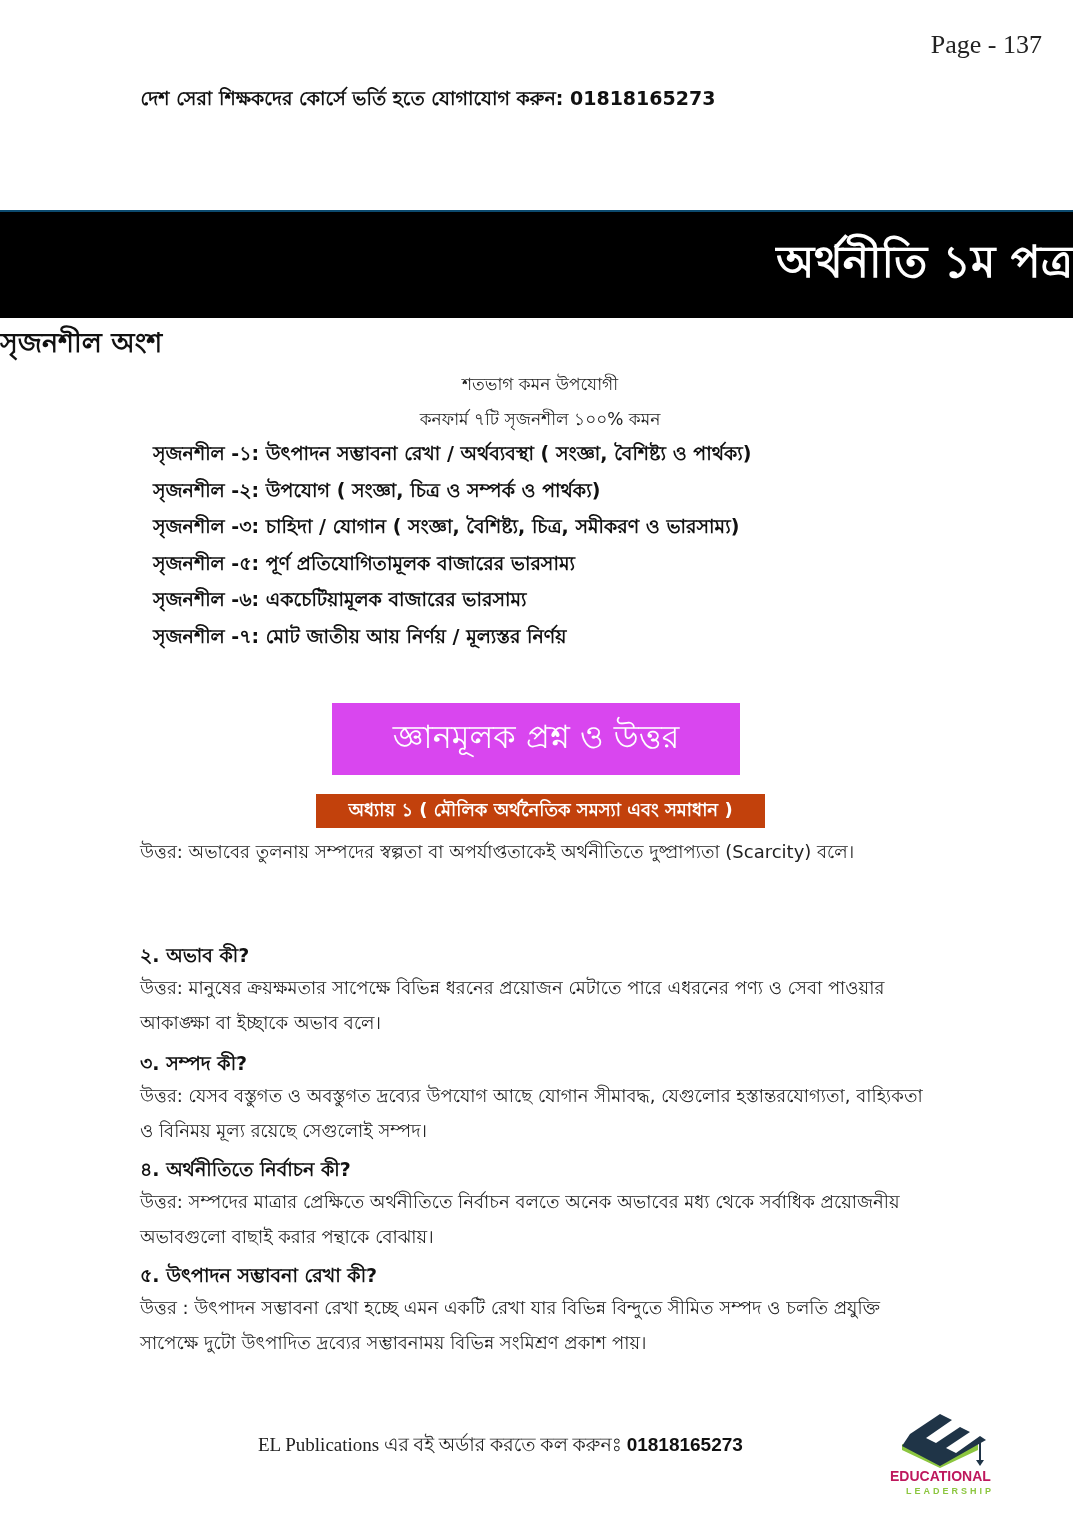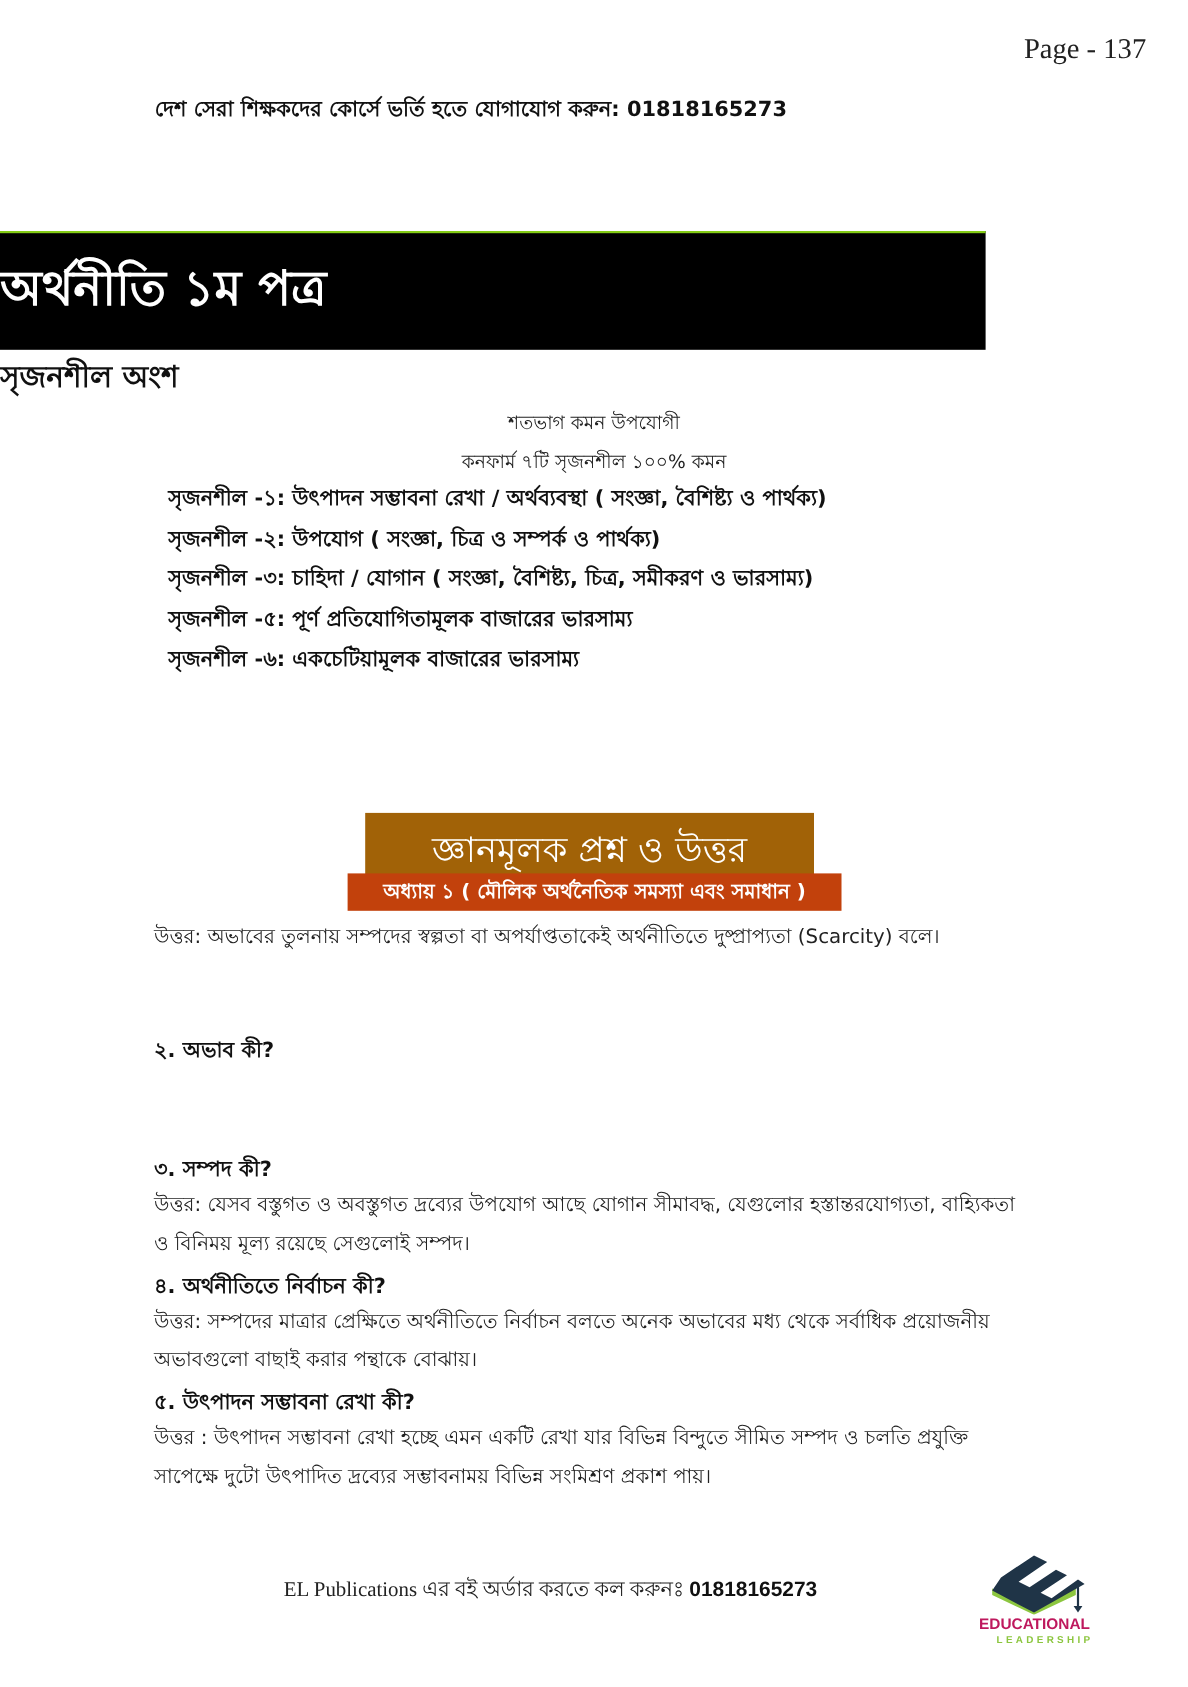--- a/index.html
+++ b/index.html
@@ -8,33 +8,33 @@
     font-family: "DejaVu Sans", sans-serif; color: #111; overflow: hidden;
   }
   .abs { position: absolute; }
   .page-num {
     right: 38px; top: 30px; font-family: "Liberation Serif", serif; font-size: 26px; color: #222;
   }
   .promo {
     left: 0; width: 856px; top: 84px; text-align: center; font-size: 19px; font-weight: bold; color: #111;
   }
   .banner {
-    left: 0; top: 210px; width: 896px; height: 108px; background: #000;
-    border-top: 2px solid #84cc16; box-sizing: border-box;
-    display: flex; align-items: center; justify-content: flex-start;
+    left: 0; top: 210px; width: 1073px; height: 108px; background: #000;
+    border-top: 2px solid #0c4a6e; box-sizing: border-box;
+    display: flex; align-items: center; justify-content: flex-end;
   }
   .banner span { color: #fff; font-size: 44px; font-weight: bold; }
   .section-title { left: 0; width: 1080px; top: 322px; text-align: left; font-size: 27px; font-weight: bold; }
   .sub1 { left: 0; width: 1080px; top: 371px; text-align: center; font-size: 17px; color: #222; }
   .sub2 { left: 0; width: 1080px; top: 406px; text-align: center; font-size: 17px; color: #222; }
   .srj-list { left: 153px; top: 438px; margin: 0; padding: 0; list-style: none; }
   .srj-list li { font-size: 19px; font-weight: bold; height: 36.5px; line-height: 30px; white-space: nowrap; }
   .knowledge-box {
-    left: 332px; top: 703px; width: 408px; height: 72px; background: #a16207;
-    display: flex; align-items: center; justify-content: center; margin-top: 36px;
+    left: 332px; top: 703px; width: 408px; height: 72px; background: #d946ef;
+    display: flex; align-items: center; justify-content: center;
   }
   .knowledge-box span { color: #fff; font-size: 32px; }
   .chapter-bar {
     left: 316px; top: 794px; width: 449px; height: 34px; background: #c2410c;
     display: flex; align-items: center; justify-content: center;
   }
   .chapter-bar span { color: #fff; font-size: 18px; font-weight: bold; white-space: nowrap; }
   .qa { left: 140px; width: 790px; }
   .q { font-size: 19px; font-weight: bold; line-height: 30px; }
   .a { font-size: 18px; line-height: 35px; color: #222; }
@@ -65,35 +65,37 @@
 <div class="abs section-title">সৃজনশীল অংশ</div>
 <div class="abs sub1">শতভাগ কমন উপযোগী</div>
 <div class="abs sub2">কনফার্ম ৭টি সৃজনশীল ১০০% কমন</div>
 
 <ul class="abs srj-list">
   <li>সৃজনশীল -১: উৎপাদন সম্ভাবনা রেখা / অর্থব্যবস্থা ( সংজ্ঞা,  বৈশিষ্ট্য ও পার্থক্য)</li>
   <li>সৃজনশীল -২: উপযোগ ( সংজ্ঞা,  চিত্র ও সম্পর্ক ও পার্থক্য)</li>
   <li>সৃজনশীল -৩: চাহিদা / যোগান ( সংজ্ঞা,  বৈশিষ্ট্য,  চিত্র,  সমীকরণ ও ভারসাম্য)</li>
   <li>সৃজনশীল -৫: পূর্ণ প্রতিযোগিতামূলক বাজারের ভারসাম্য</li>
   <li>সৃজনশীল -৬: একচেটিয়ামূলক বাজারের ভারসাম্য</li>
+  <li>সৃজনশীল -৭: মোট জাতীয় আয় নির্ণয় / মূল্যস্তর নির্ণয়</li>
 </ul>
 
 <div class="abs knowledge-box">
   <span>জ্ঞানমূলক প্রশ্ন ও উত্তর</span>
 </div>
 
 <div class="abs chapter-bar">
   <span>অধ্যায় ১ ( মৌলিক অর্থনৈতিক সমস্যা এবং সমাধান )</span>
 </div>
 
 <div class="abs qa" style="top:834px;">
   <div class="a">উত্তর: অভাবের তুলনায় সম্পদের স্বল্পতা বা অপর্যাপ্ততাকেই অর্থনীতিতে দুষ্প্রাপ্যতা (Scarcity) বলে।</div>
 </div>
 <div class="abs qa" style="top:940px;">
   <div class="q">২. অভাব কী?</div>
+  <div class="a">উত্তর: মানুষের ক্রয়ক্ষমতার সাপেক্ষে বিভিন্ন ধরনের প্রয়োজন মেটাতে পারে এধরনের পণ্য ও সেবা পাওয়ার আকাঙ্ক্ষা বা ইচ্ছাকে অভাব বলে।</div>
 </div>
 <div class="abs qa" style="top:1048px;">
   <div class="q">৩. সম্পদ কী?</div>
   <div class="a">উত্তর: যেসব বস্তুগত ও অবস্তুগত দ্রব্যের উপযোগ আছে যোগান সীমাবদ্ধ, যেগুলোর হস্তান্তরযোগ্যতা, বাহ্যিকতা ও বিনিময় মূল্য রয়েছে সেগুলোই সম্পদ।</div>
 </div>
 <div class="abs qa" style="top:1154px;">
   <div class="q">৪. অর্থনীতিতে নির্বাচন কী?</div>
   <div class="a">উত্তর: সম্পদের মাত্রার প্রেক্ষিতে অর্থনীতিতে নির্বাচন বলতে অনেক অভাবের মধ্য থেকে সর্বাধিক প্রয়োজনীয় অভাবগুলো বাছাই করার পন্থাকে বোঝায়।</div>
 </div>
 <div class="abs qa" style="top:1260px;">

